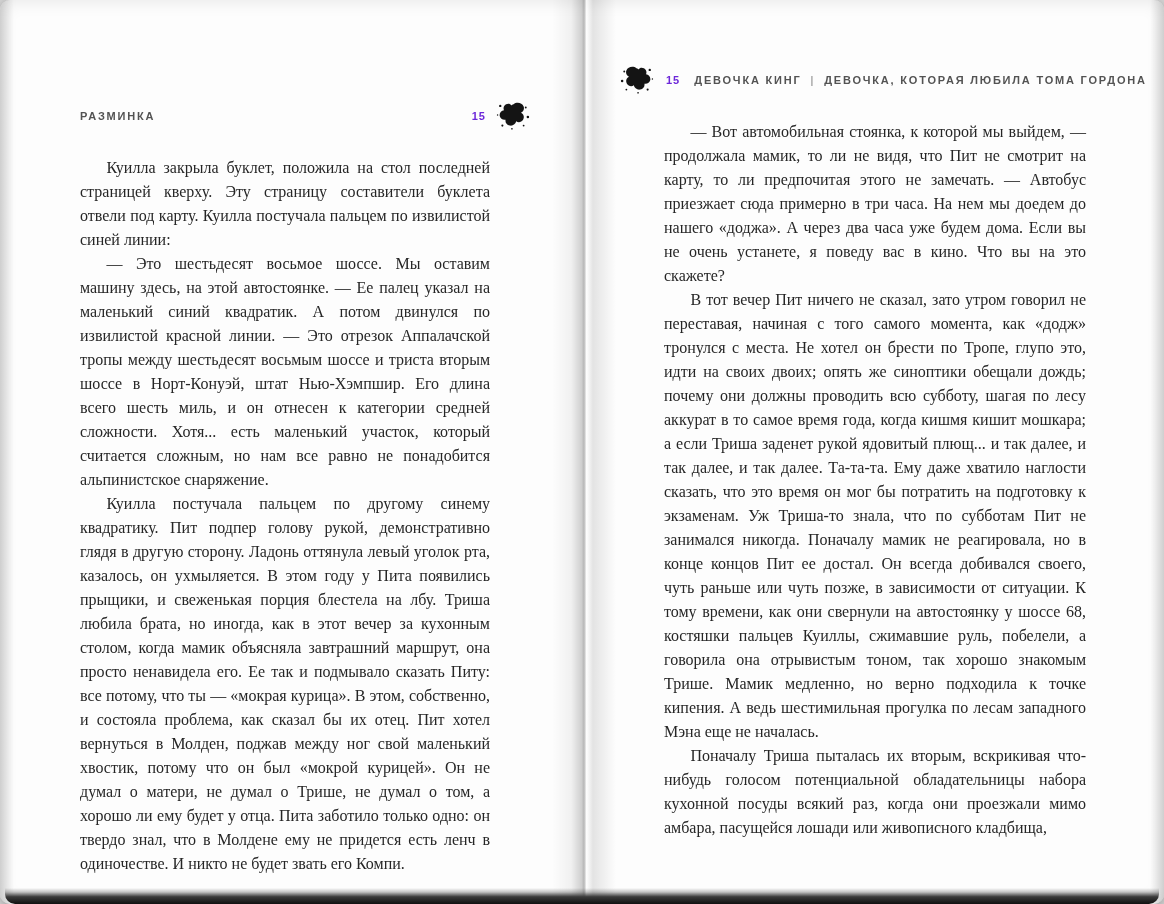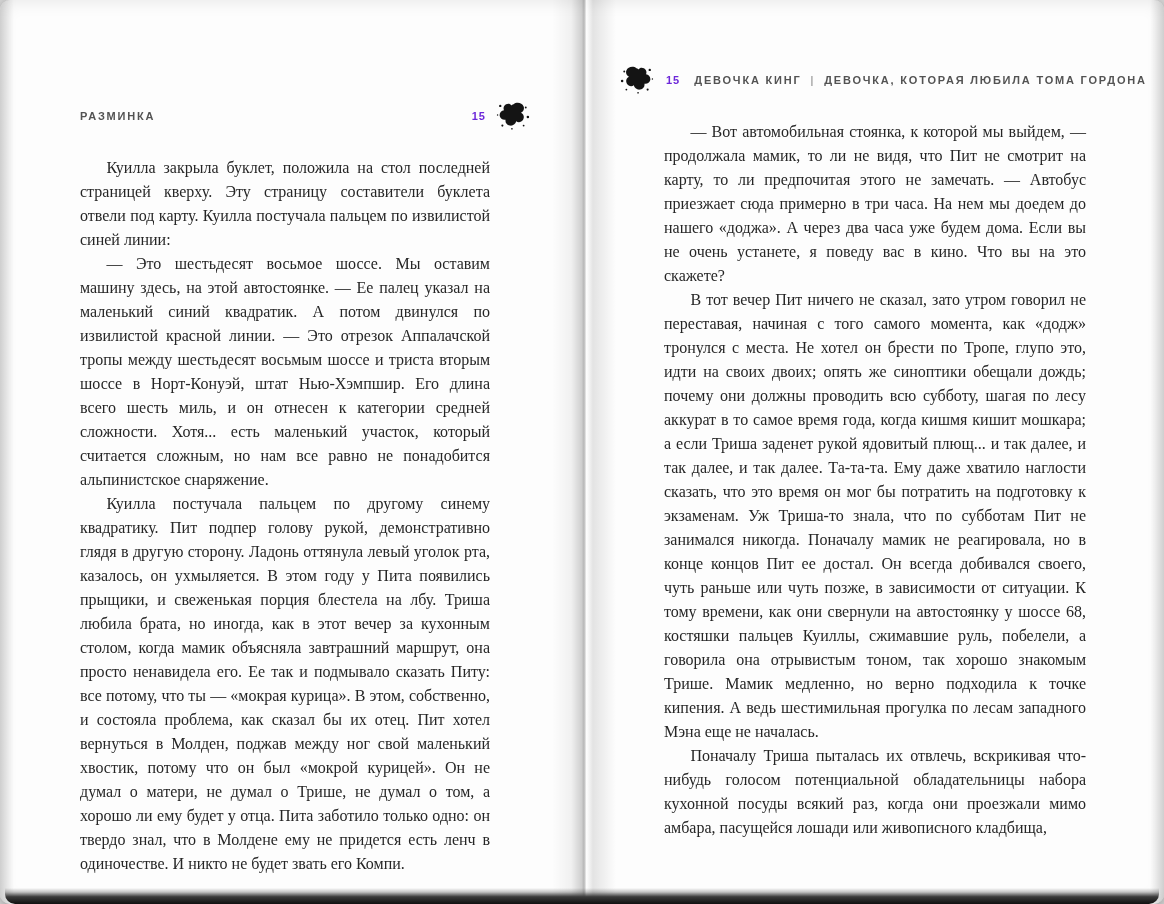--- a/index.html
+++ b/index.html
@@ -124,21 +124,21 @@
             </svg>
           </span>
           <span class="rh-num">15</span>
           <span class="rh-text">ДЕВОЧКА КИНГ</span>
           <span class="rh-sep">|</span>
           <span class="rh-text">ДЕВОЧКА, КОТОРАЯ ЛЮБИЛА ТОМА ГОРДОНА</span>
         </header>
         <div class="body-text">
           <p>— Вот автомобильная стоянка, к которой мы выйдем, — продолжала мамик, то ли не видя, что Пит не смотрит на карту, то ли предпочитая этого не замечать. — Автобус приезжает сюда примерно в три часа. На нем мы доедем до нашего «доджа». А через два часа уже будем дома. Если вы не очень устанете, я поведу вас в кино. Что вы на это скажете?</p>
           <p>В тот вечер Пит ничего не сказал, зато утром говорил не переставая, начиная с того самого момента, как «додж» тронулся с места. Не хотел он брести по Тропе, глупо это, идти на своих двоих; опять же синоптики обещали дождь; почему они должны проводить всю субботу, шагая по лесу аккурат в то самое время года, когда кишмя кишит мошкара; а если Триша заденет рукой ядовитый плющ... и так далее, и так далее, и так далее. Та-та-та. Ему даже хватило наглости сказать, что это время он мог бы потратить на подготовку к экзаменам. Уж Триша-то знала, что по субботам Пит не занимался никогда. Поначалу мамик не реагировала, но в конце концов Пит ее достал. Он всегда добивался своего, чуть раньше или чуть позже, в зависимости от ситуации. К тому времени, как они свернули на автостоянку у шоссе 68, костяшки пальцев Куиллы, сжимавшие руль, побелели, а говорила она отрывистым тоном, так хорошо знакомым Трише. Мамик медленно, но верно подходила к точке кипения. А ведь шестимильная прогулка по лесам западного Мэна еще не началась.</p>
-          <p>Поначалу Триша пыталась их отвлечь, вскрикивая что-нибудь голосом потенциальной обладательницы набора кухонной посуды всякий раз, когда они проезжали мимо амбара, пасущейся лошади или живописного кладбища,</p>
+          <p>Поначалу Триша пыталась их вторым, вскрикивая что-нибудь голосом потенциальной обладательницы набора кухонной посуды всякий раз, когда они проезжали мимо амбара, пасущейся лошади или живописного кладбища,</p>
         </div>
       </section>
 
     </div>
     <div class="gutter"></div>
     <div class="side-shade-left"></div>
     <div class="side-shade-right"></div>
     <div class="bottom-edge"></div>
   </div>
 </div>

